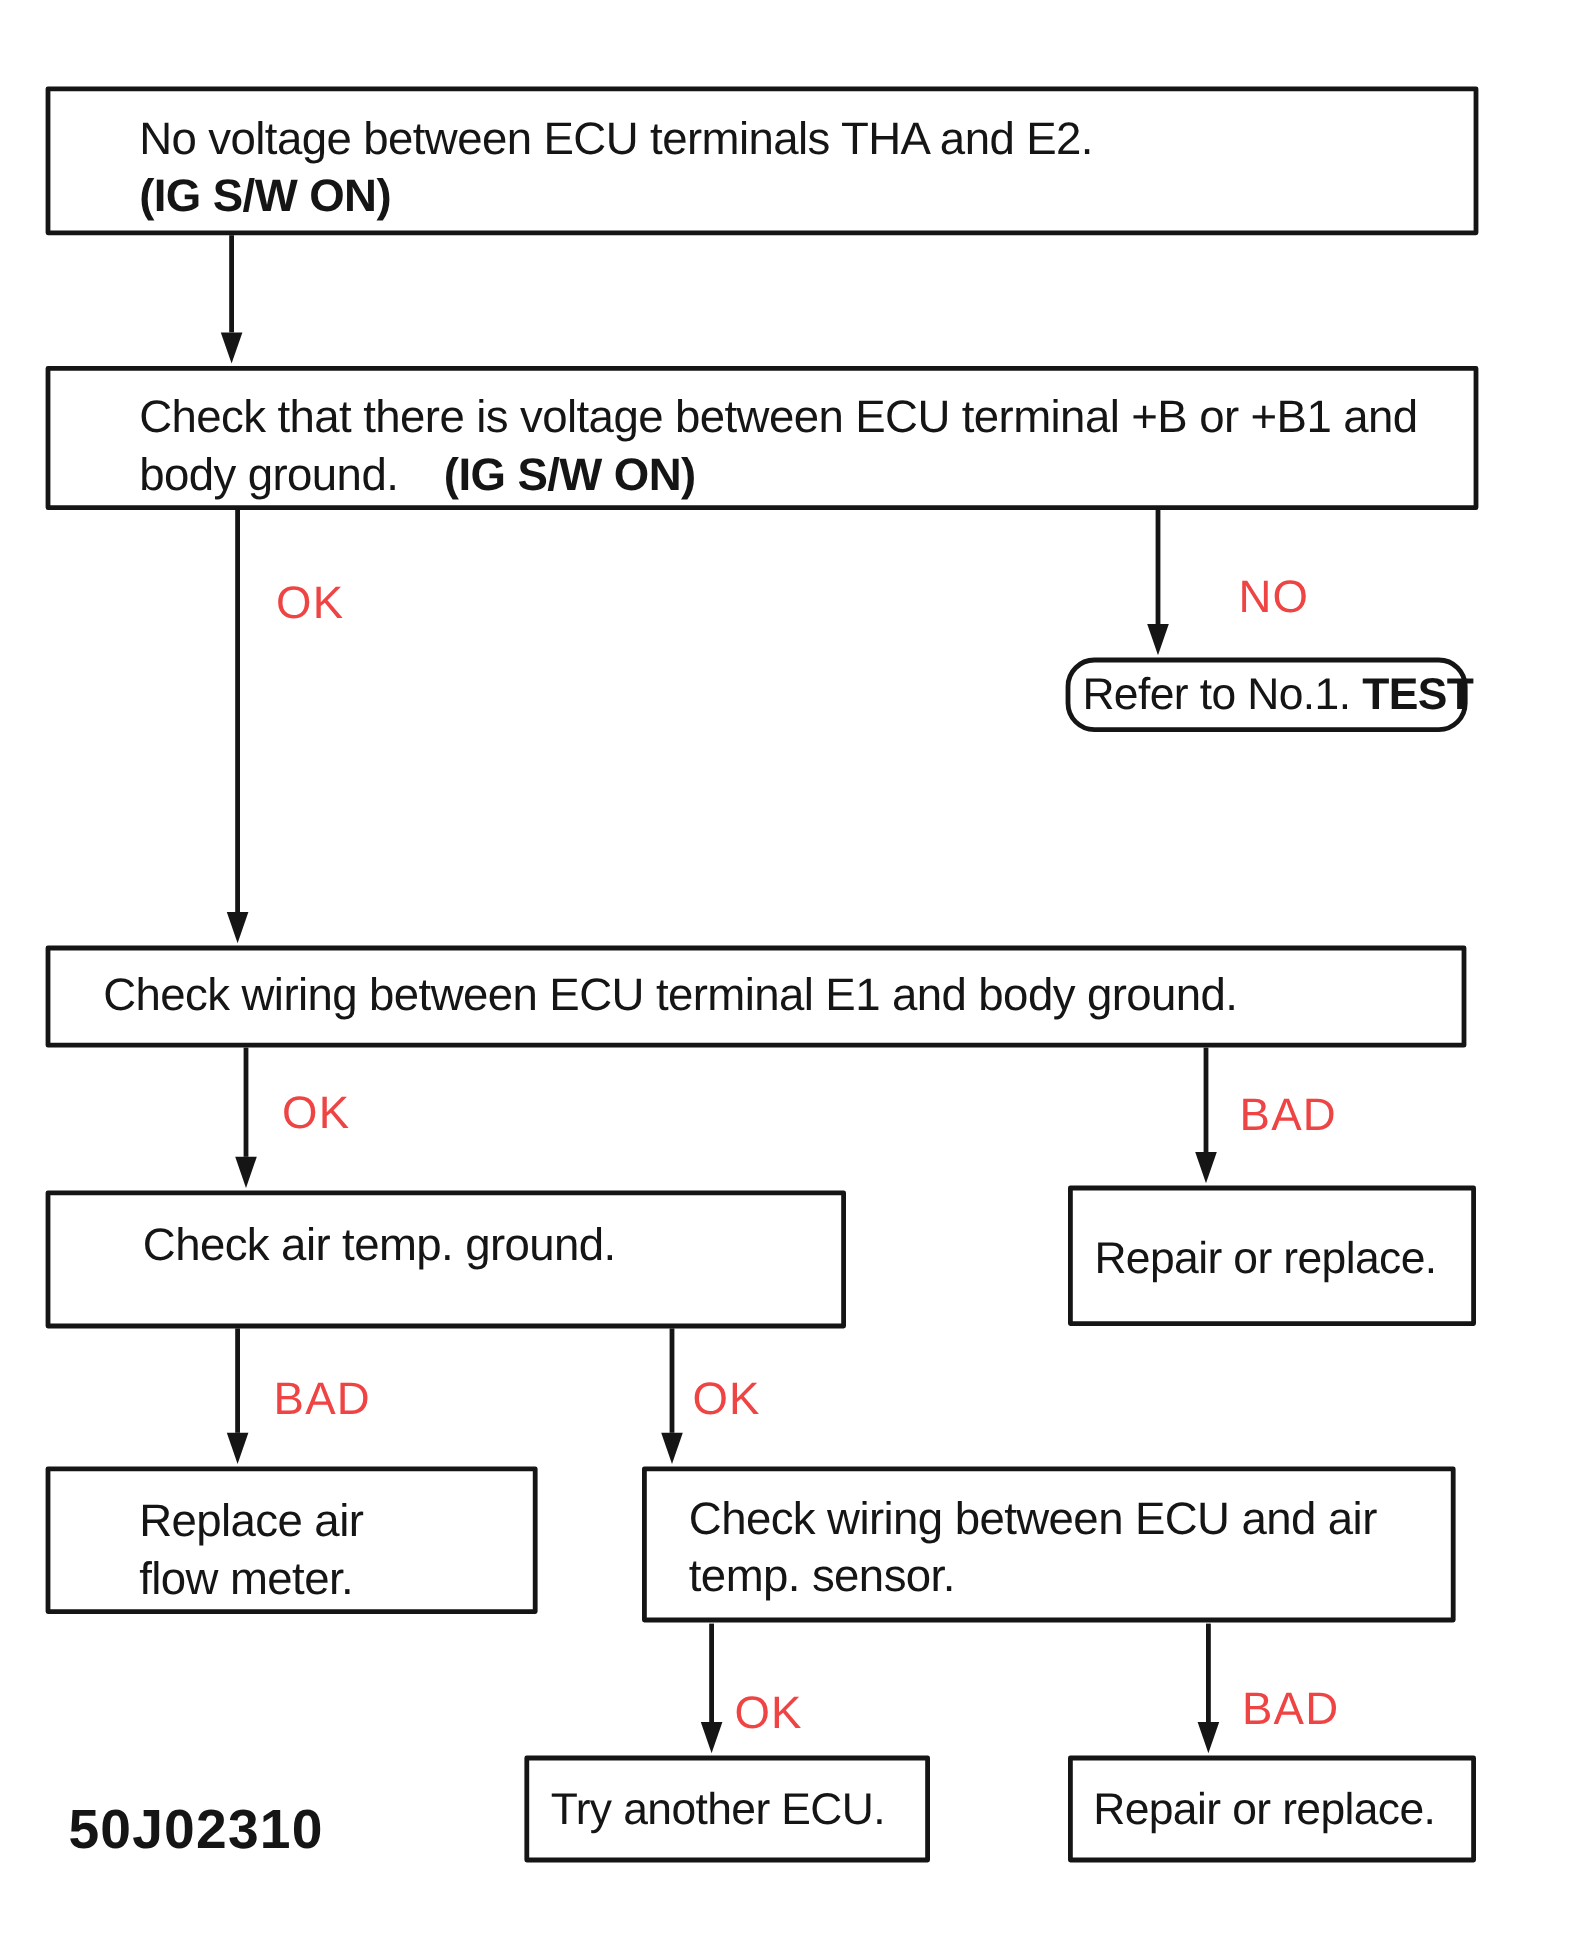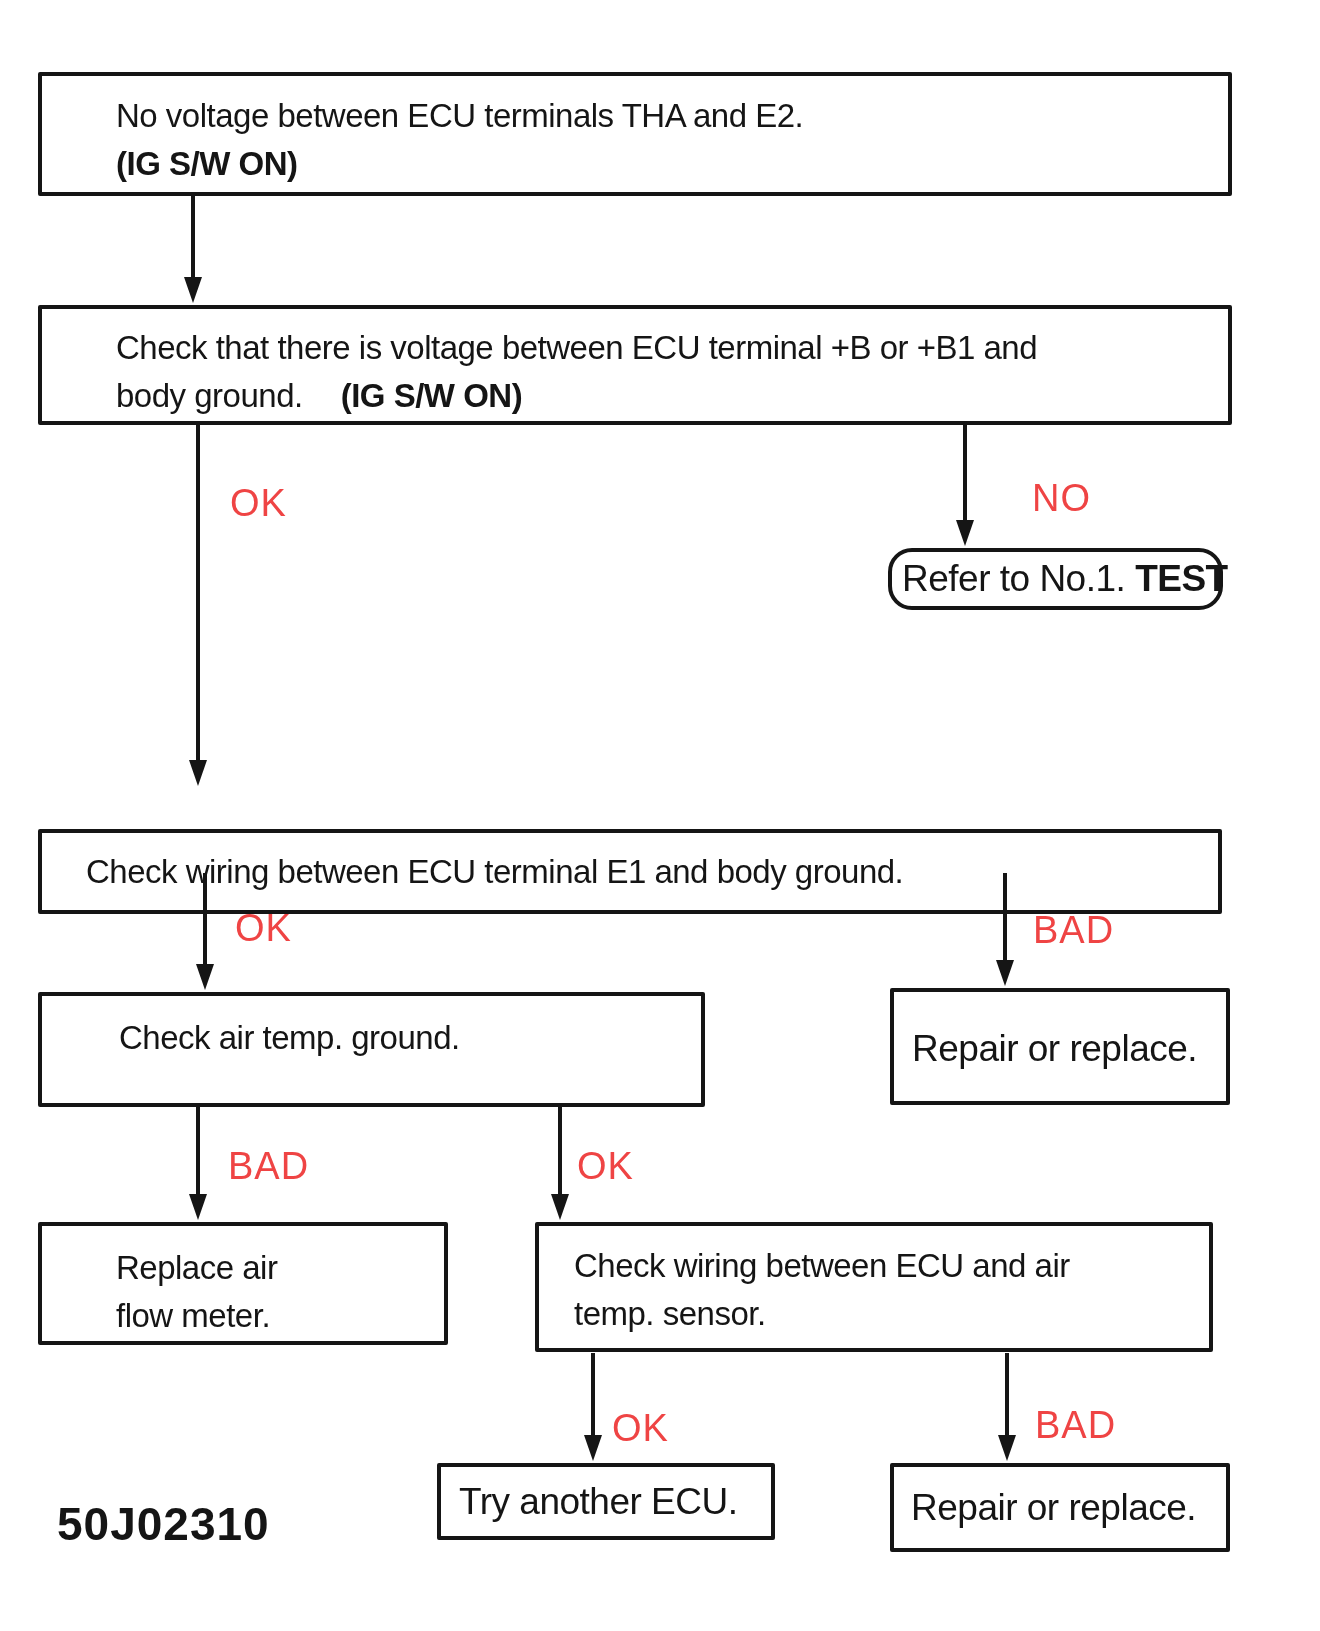--- a/index.html
+++ b/index.html
@@ -13,21 +13,21 @@
   }
   .page{position:absolute;inset:0;}
   .box{
     position:absolute;
     border:4px solid #151515;
     background:#ffffff;
     box-sizing:border-box;
     border-radius:2px;
   }
   .box-text{
-    font-size:33px;
+    font-size:38px;
     letter-spacing:-0.5px;
     color:#151515;
     white-space:nowrap;
   }
   .tline{line-height:48px;}
   .bold{font-weight:700;}
   .vcenter{display:flex;align-items:center;height:100%;}
   .arrow{
     position:absolute;
     width:4px;
@@ -87,21 +87,21 @@
 
   <div class="arrow" style="left:963px;top:425px;height:95px;"></div>
   <span class="branch-label" style="left:1032px;top:478px;">NO</span>
 
   <div class="box" style="left:888px;top:548px;width:335px;height:62px;border-radius:24px;">
     <div class="box-text vcenter" style="padding-left:10px;font-size:37px;">
       <span><span>Refer to No.1.</span>&nbsp;<span class="bold">TEST</span></span>
     </div>
   </div>
 
-  <div class="box" style="left:38px;top:788px;width:1184px;height:85px;margin-top:41px;">
+  <div class="box" style="left:38px;top:788px;width:1184px;height:85px;">
     <div class="box-text vcenter" style="padding-left:44px;">
       <span>Check wiring between ECU terminal E1 and body ground.</span>
     </div>
   </div>
 
   <div class="arrow" style="left:203px;top:873px;height:91px;"></div>
   <span class="branch-label" style="left:235px;top:908px;">OK</span>
 
   <div class="arrow" style="left:1003px;top:873px;height:87px;"></div>
   <span class="branch-label" style="left:1033px;top:910px;">BAD</span>
@@ -137,21 +137,21 @@
       <div class="tline">temp. sensor.</div>
     </div>
   </div>
 
   <div class="arrow" style="left:591px;top:1353px;height:82px;"></div>
   <span class="branch-label" style="left:612px;top:1408px;">OK</span>
 
   <div class="arrow" style="left:1005px;top:1353px;height:82px;"></div>
   <span class="branch-label" style="left:1035px;top:1405px;">BAD</span>
 
-  <div class="box" style="left:437px;top:1463px;width:338px;height:77px;">
+  <div class="box" style="left:437px;top:1463px;width:338px;height:89px;">
     <div class="box-text vcenter" style="padding-left:18px;font-size:37px;">
       <span>Try another ECU.</span>
     </div>
   </div>
 
   <div class="box" style="left:890px;top:1463px;width:340px;height:89px;">
     <div class="box-text vcenter" style="padding-left:17px;font-size:37px;">
       <span>Repair or replace.</span>
     </div>
   </div>

